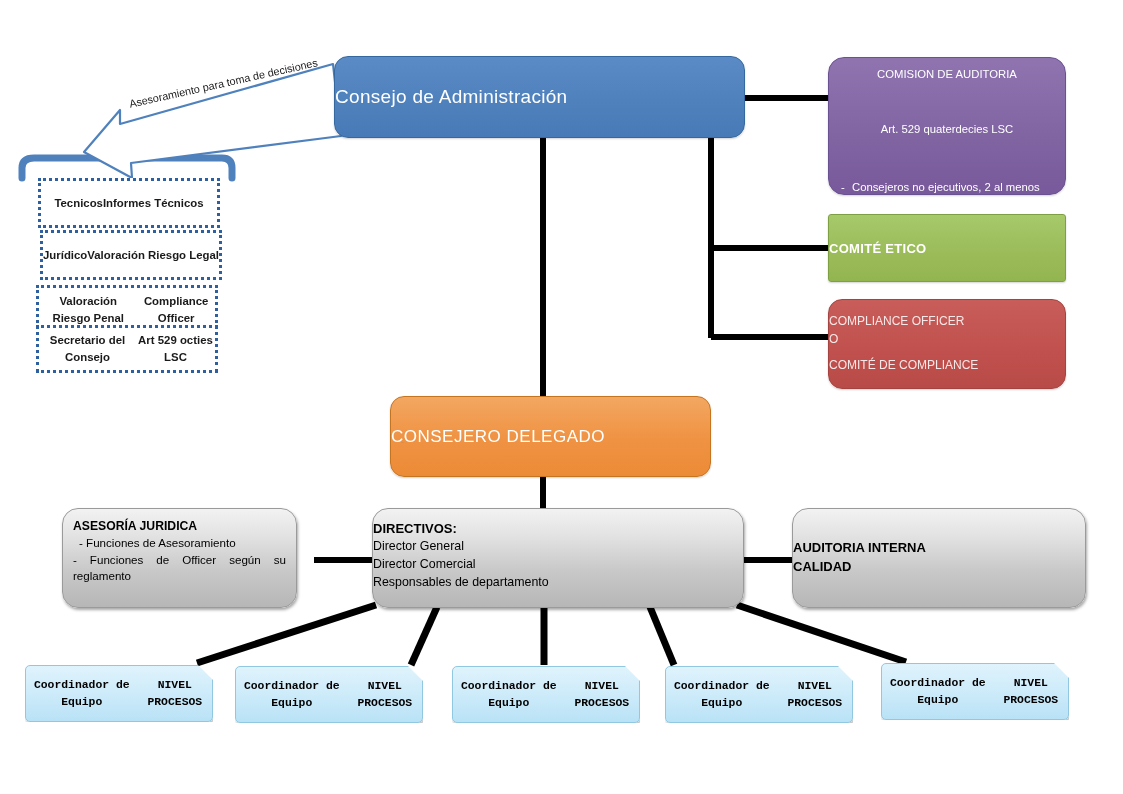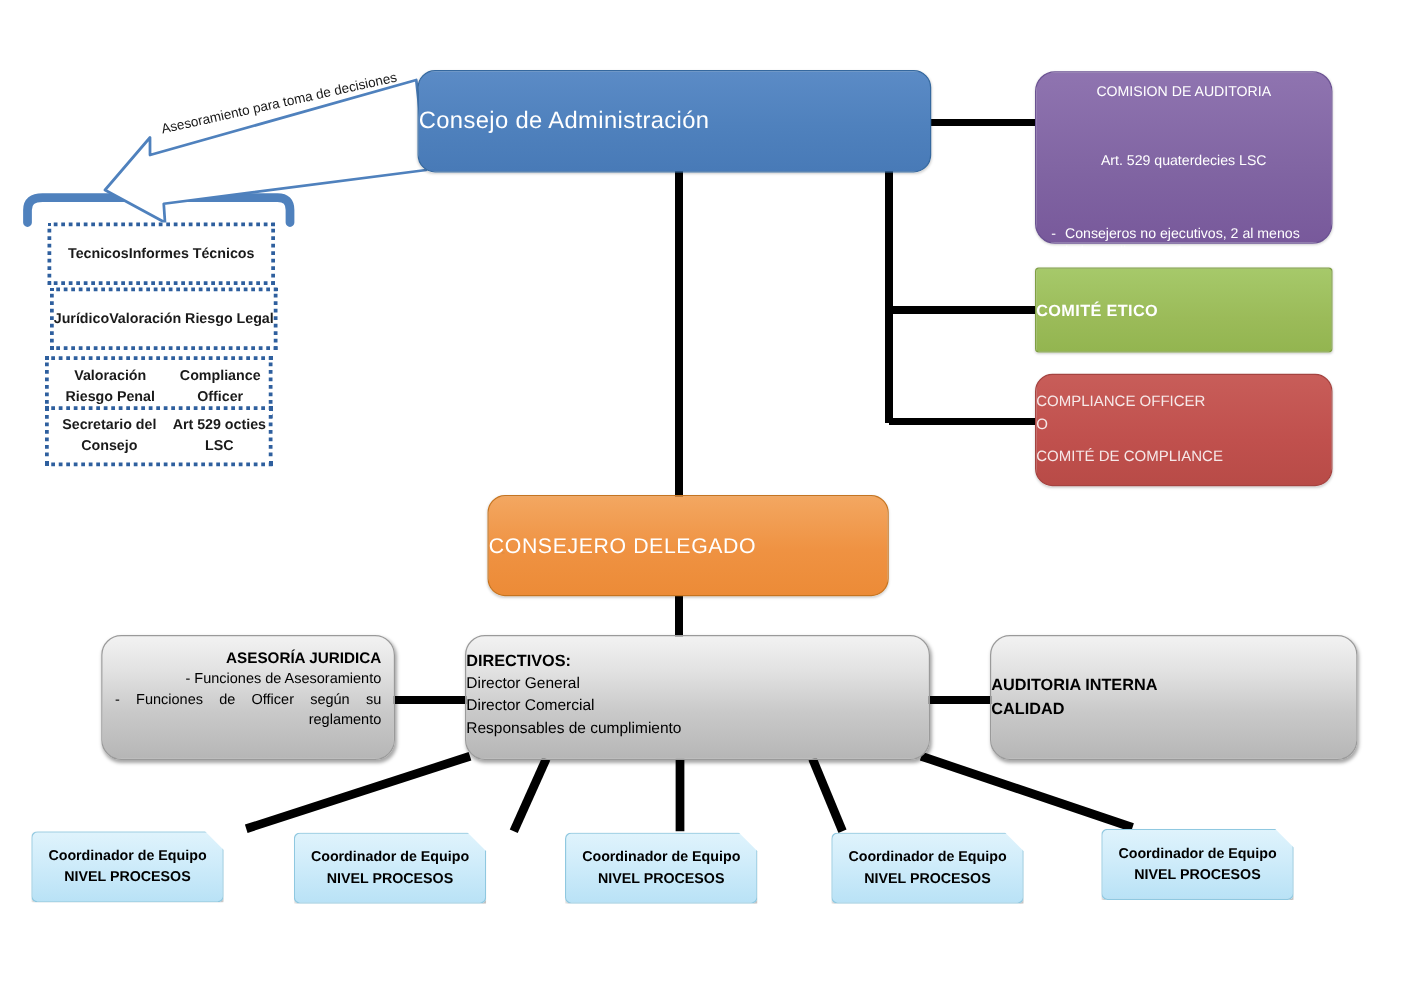--- a/index.html
+++ b/index.html
@@ -75,22 +75,22 @@
 
   
   .gray{
     border-radius:16px;
     background:linear-gradient(180deg,#f2f2f2 0%,#e2e2e2 28%,#c9c9c9 62%,#b6b6b6 100%);
     border:1px solid #9a9a9a;
     color:#000000;
     box-shadow:1px 2px 3px rgba(0,0,0,.35);
   }
   .n-asesoria{
-    left:81px;top:508px;width:235px;height:100px;
-    align-items:flex-end;justify-content:flex-start;padding:9px 10px 0 10px;
+    left:62px;top:508px;width:235px;height:100px;
+    align-items:flex-start;justify-content:flex-start;padding:9px 10px 0 10px;
     font-size:11.6px;line-height:1.42;
   }
   .n-asesoria .ttl{text-align:center;font-weight:bold;font-size:12.2px;}
   .n-asesoria .b1{text-align:left;padding-left:8px;text-indent:-2px;}
   .n-asesoria .b2{text-align:justify;padding-left:0px;}
   .n-asesoria .b2 span{display:inline-block;}
 
   .n-directivos{
     left:372px;top:508px;width:372px;height:100px;
     justify-content:flex-start;padding-top:11px;
@@ -98,29 +98,30 @@
   }
   .n-directivos .ttl{font-weight:bold;font-size:13px;}
 
   .n-interna{
     left:792px;top:508px;width:294px;height:100px;
     font-size:13px;font-weight:bold;line-height:1.45;
   }
 
   
   .coord{
-    position:absolute;width:154px;height:57px;box-sizing:border-box;
-    display:flex;flex-direction:column;align-items:center;justify-content:center;
+    position:absolute;width:188px;height:57px;box-sizing:border-box;
+    display:flex;flex-direction:row;align-items:center;justify-content:center;
     text-align:center;
     background:linear-gradient(180deg,#dff3fc 0%,#cfecfa 45%,#b9e2f6 100%);
     border:1px solid #8fc8e0;
     color:#000000;font-size:11.4px;font-weight:bold;line-height:1.45;
     border-radius:5px;
     clip-path:polygon(0 0,calc(100% - 15px) 0,100% 15px,100% 100%,0 100%);
     box-shadow:1px 2px 3px rgba(0,0,0,.28);
+    font-family:Liberation Mono, monospace;
   }
 
   
   .dotted{
     position:absolute;width:182px;box-sizing:border-box;
     border:3px dotted #2e5f9e;
     display:flex;align-items:center;justify-content:center;
     text-align:center;background:#ffffff;
     color:#1a1a1a;font-size:11.4px;font-weight:bold;line-height:1.48;
   }
@@ -217,21 +218,21 @@
     </div>
     <div class="b2" style="text-align:left">
       <span>reglamento</span>
     </div>
   </div>
 
   <div class="node gray n-directivos">
     <span class="ttl">DIRECTIVOS:</span>
     <span>Director General</span>
     <span>Director Comercial</span>
-    <span>Responsables de cumplimiento</span>
+    <span>Responsables de departamento</span>
   </div>
 
   <div class="node gray n-interna">
     <span>AUDITORIA INTERNA</span>
     <span>CALIDAD</span>
   </div>
 
   <div class="dotted d1">
     <span>Tecnicos</span>
     <span>Informes Técnicos</span>

